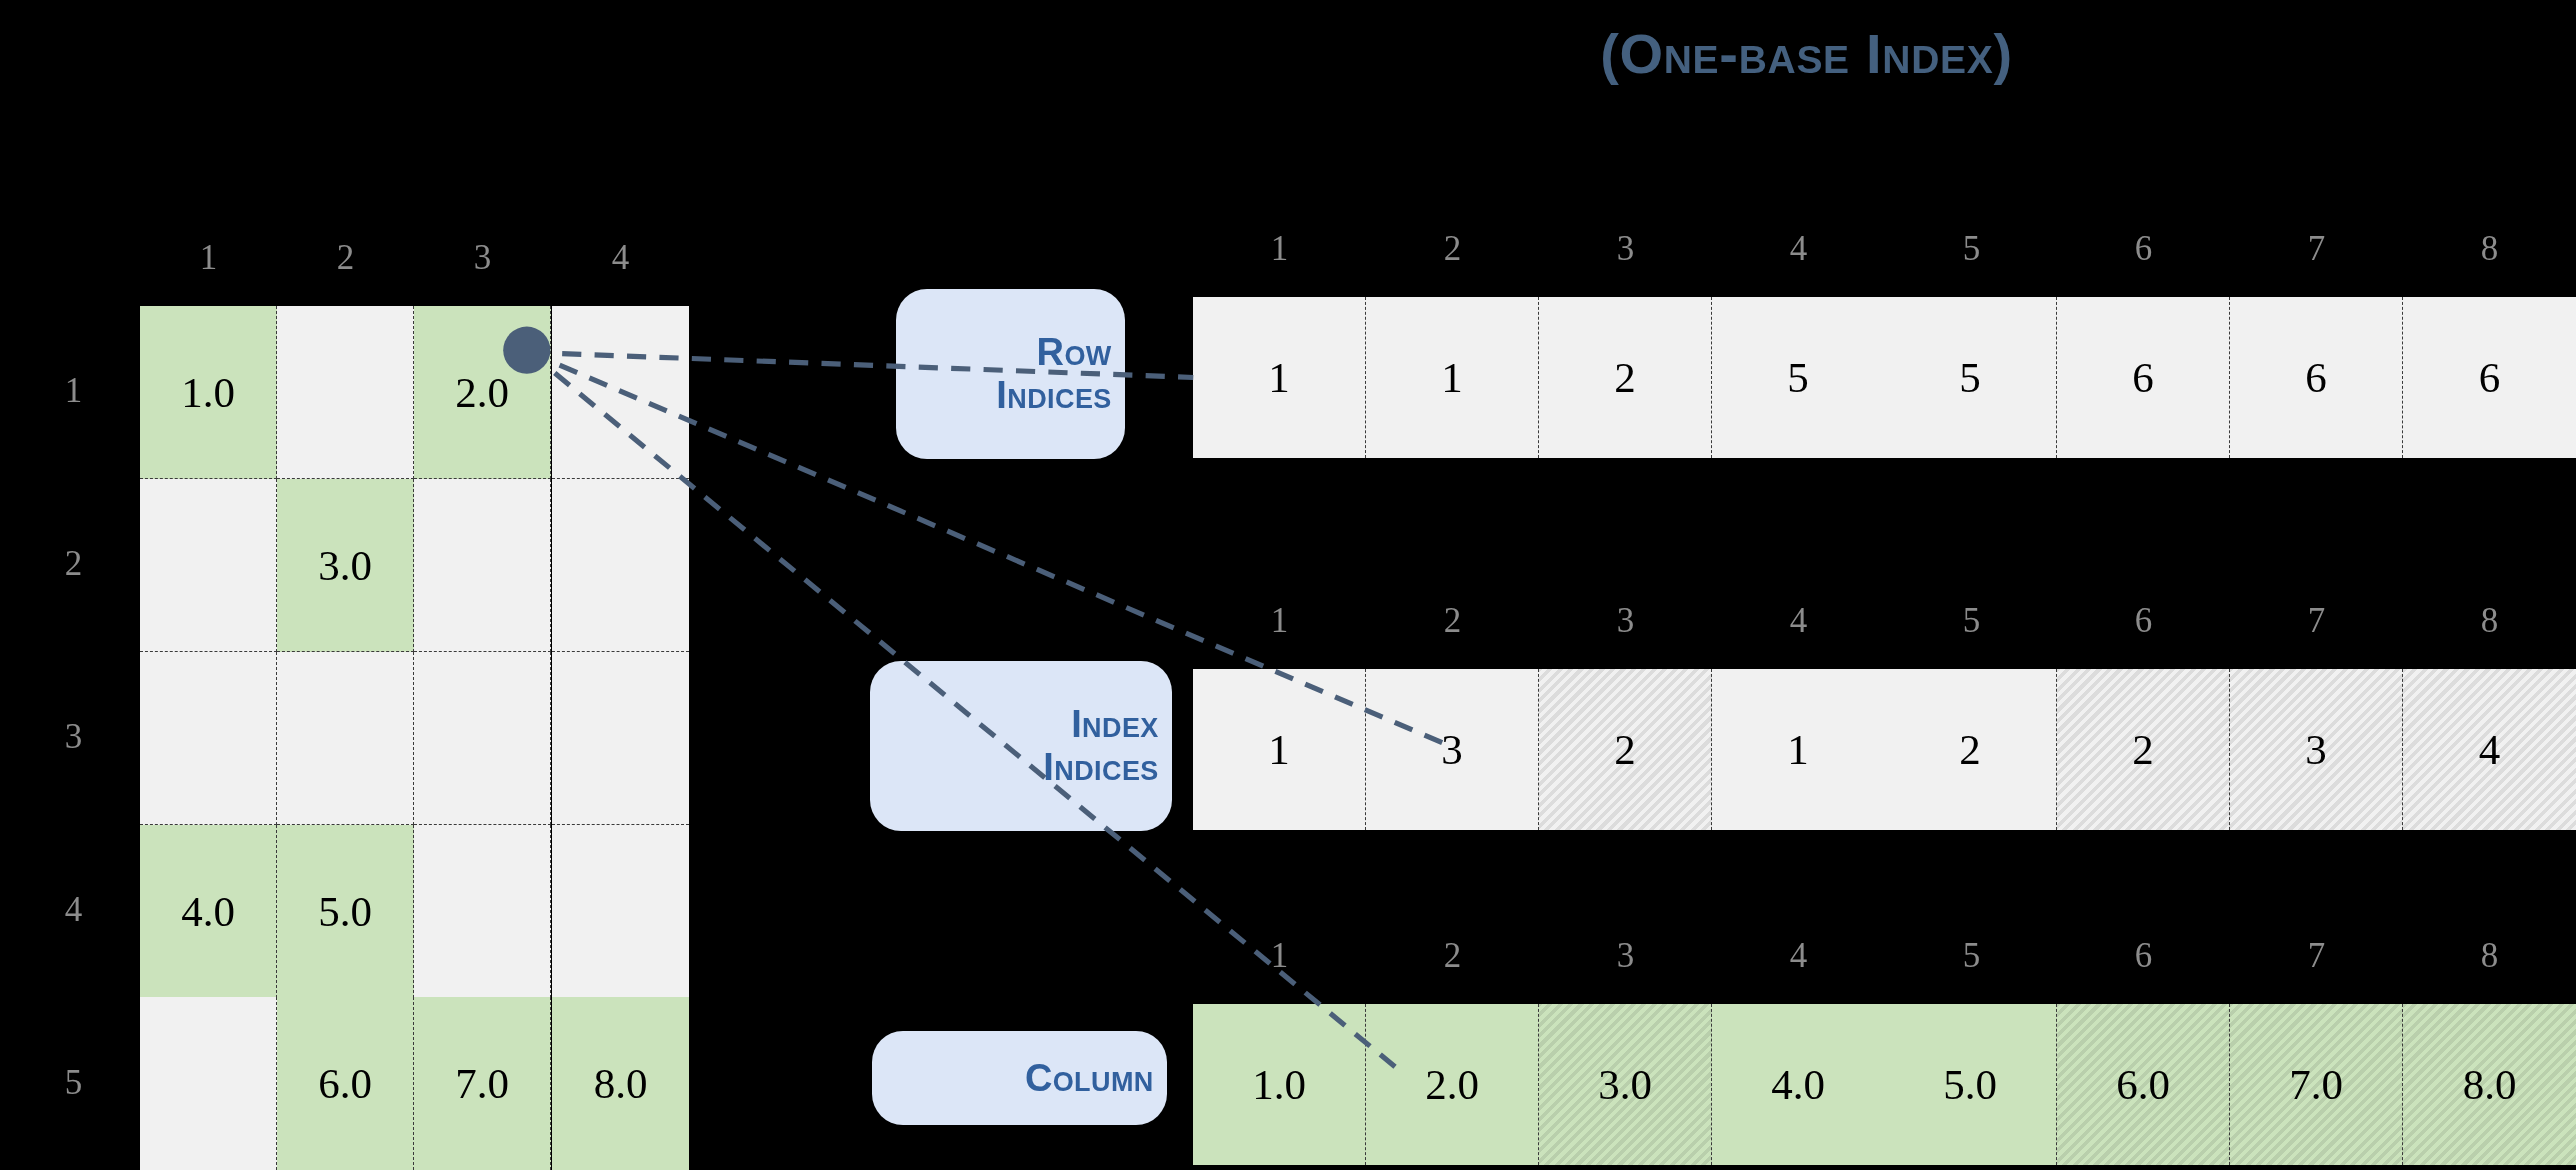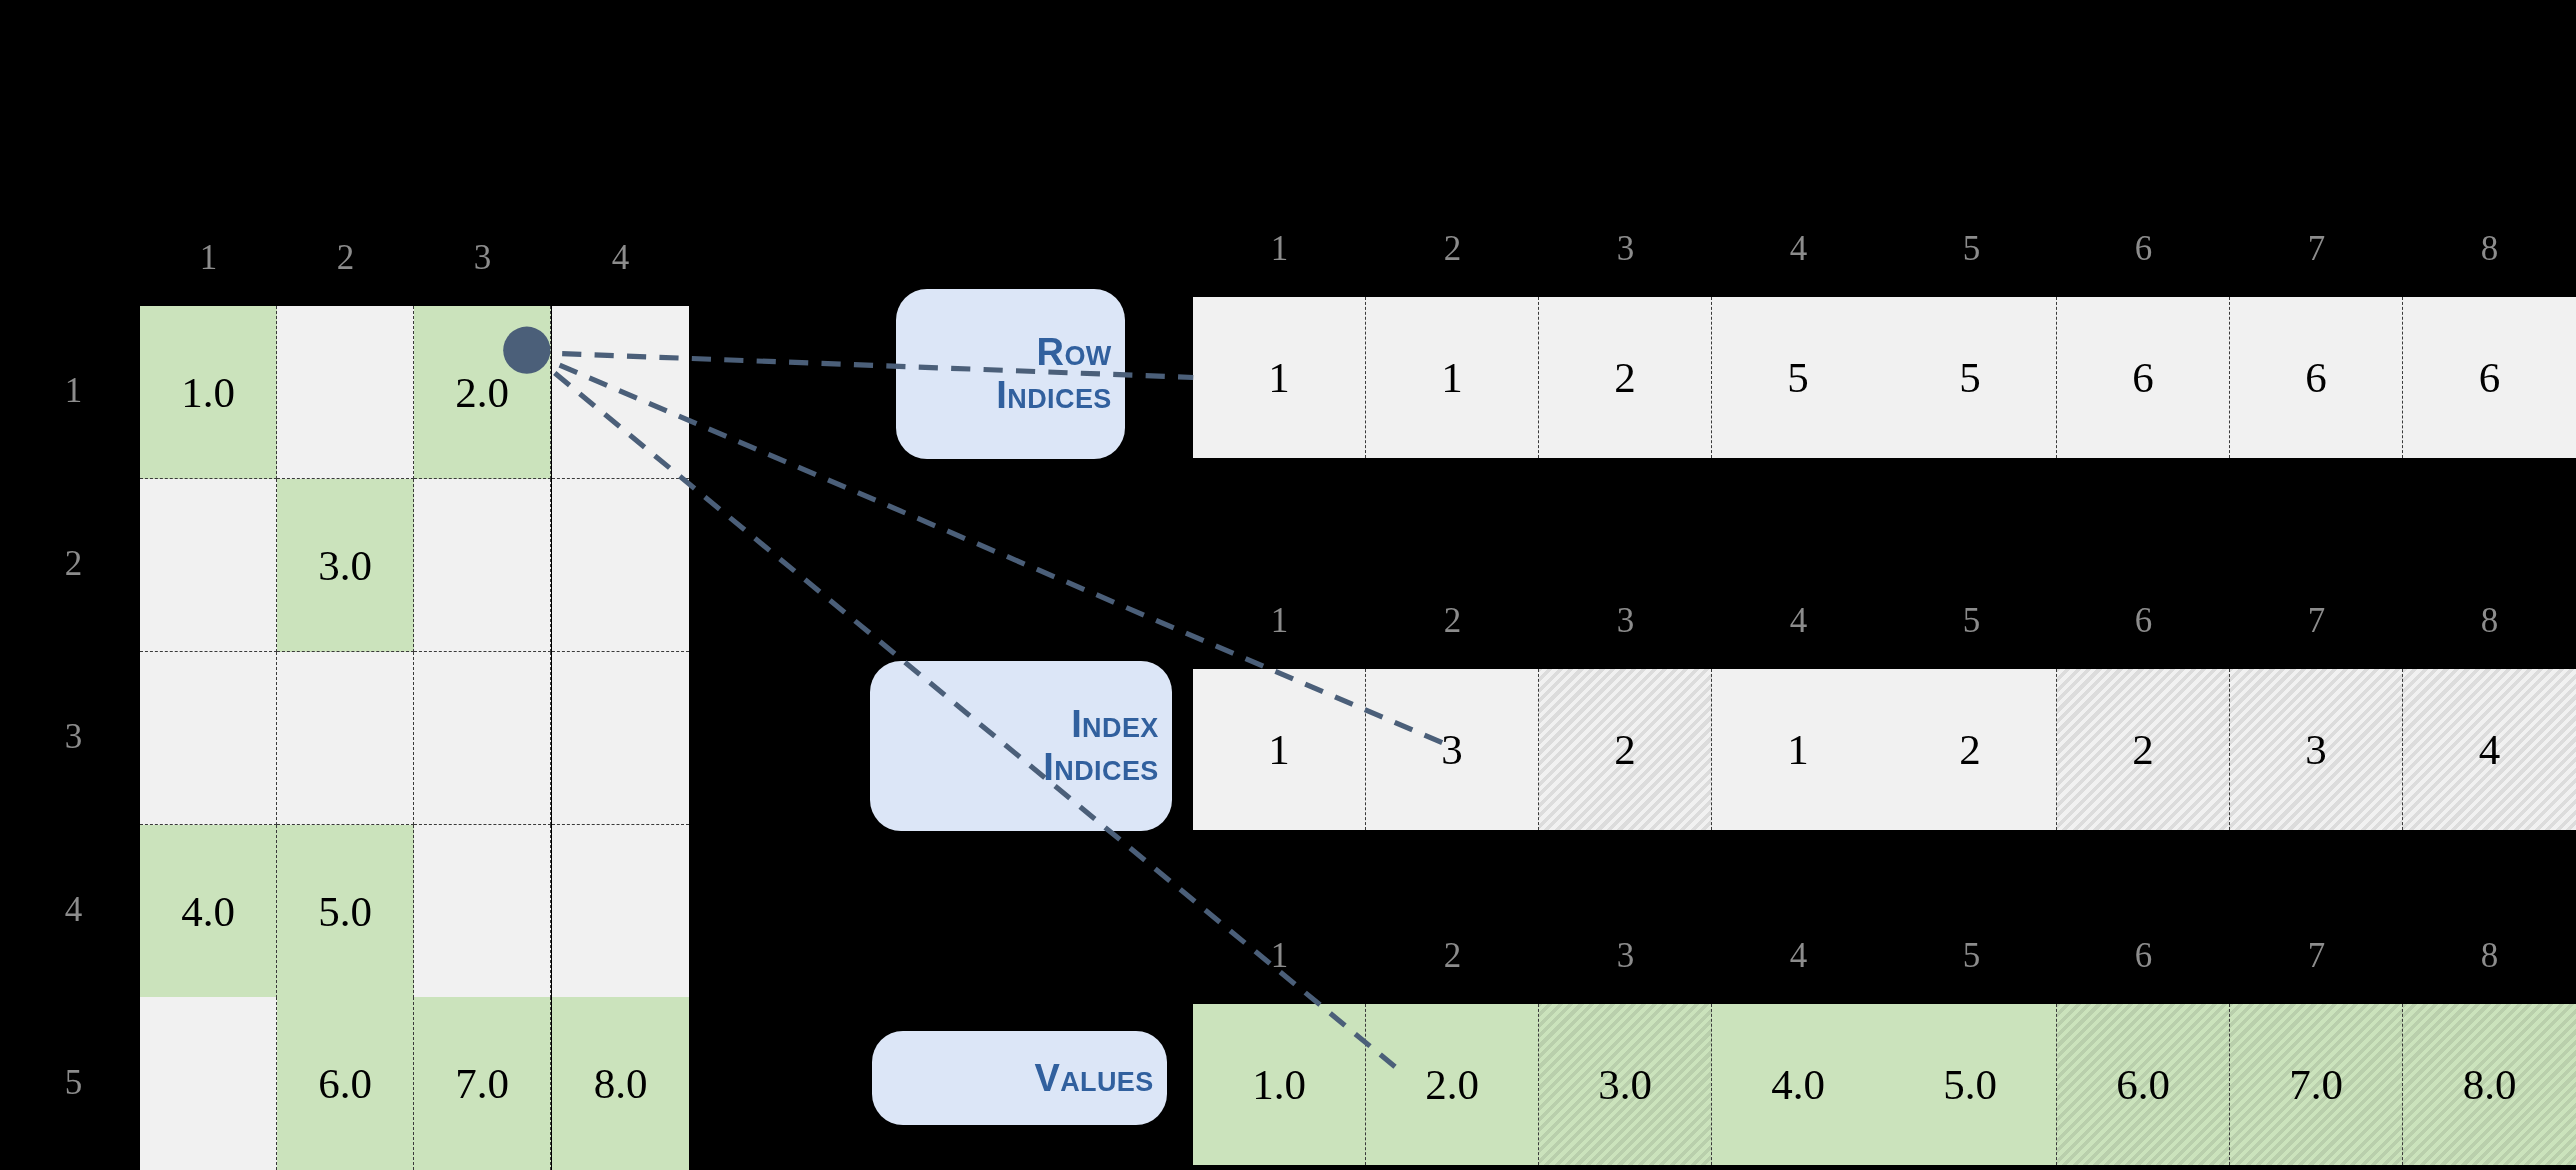--- a/index.html
+++ b/index.html
@@ -134,20 +134,21 @@
     width: 2576px;
     height: 1170px;
     pointer-events: none;
   }
 </style>
 </head>
 <body>
 
 <div id="root">
 
+  <div id="title">(One-base Index)</div>
 
   <div id="matrix-col-headers">
       <div class="hdr-label" style="left: 140px; top: 240px; width: 137px;">1</div>
       <div class="hdr-label" style="left: 277px; top: 240px; width: 137px;">2</div>
       <div class="hdr-label" style="left: 414px; top: 240px; width: 137px;">3</div>
       <div class="hdr-label" style="left: 552px; top: 240px; width: 137px;">4</div>
     </div>
 
   <div id="matrix-row-headers">
       <div class="row-label" style="left: 44px; top: 373px; width: 59px;">1</div>
@@ -219,21 +220,21 @@
         <div class="acell b-right" style="left: 0px; width: 173px;">1</div>
         <div class="acell b-right" style="left: 173px; width: 173px;">3</div>
         <div class="acell hatch b-right" style="left: 346px; width: 173px;">2</div>
         <div class="acell b-right" style="left: 519px; width: 173px;">1</div>
         <div class="acell b-right" style="left: 691px; width: 173px;">2</div>
         <div class="acell hatch b-right" style="left: 864px; width: 173px;">2</div>
         <div class="acell hatch b-right" style="left: 1037px; width: 173px;">3</div>
         <div class="acell hatch" style="left: 1210px; width: 173px;">4</div>
       </div>
       <div class="pill" style="left: 872px; top: 1031px; width: 295px; height: 94px;">
-        <span>Values</span>
+        <span>Column</span>
       </div>
       <div class="hdr-label" style="left: 1193px; top: 938px; width: 173px;">1</div>
       <div class="hdr-label" style="left: 1366px; top: 938px; width: 173px;">2</div>
       <div class="hdr-label" style="left: 1539px; top: 938px; width: 173px;">3</div>
       <div class="hdr-label" style="left: 1712px; top: 938px; width: 173px;">4</div>
       <div class="hdr-label" style="left: 1885px; top: 938px; width: 173px;">5</div>
       <div class="hdr-label" style="left: 2057px; top: 938px; width: 173px;">6</div>
       <div class="hdr-label" style="left: 2230px; top: 938px; width: 173px;">7</div>
       <div class="hdr-label" style="left: 2403px; top: 938px; width: 173px;">8</div>
       <div class="arr" style="top: 1004px;">

